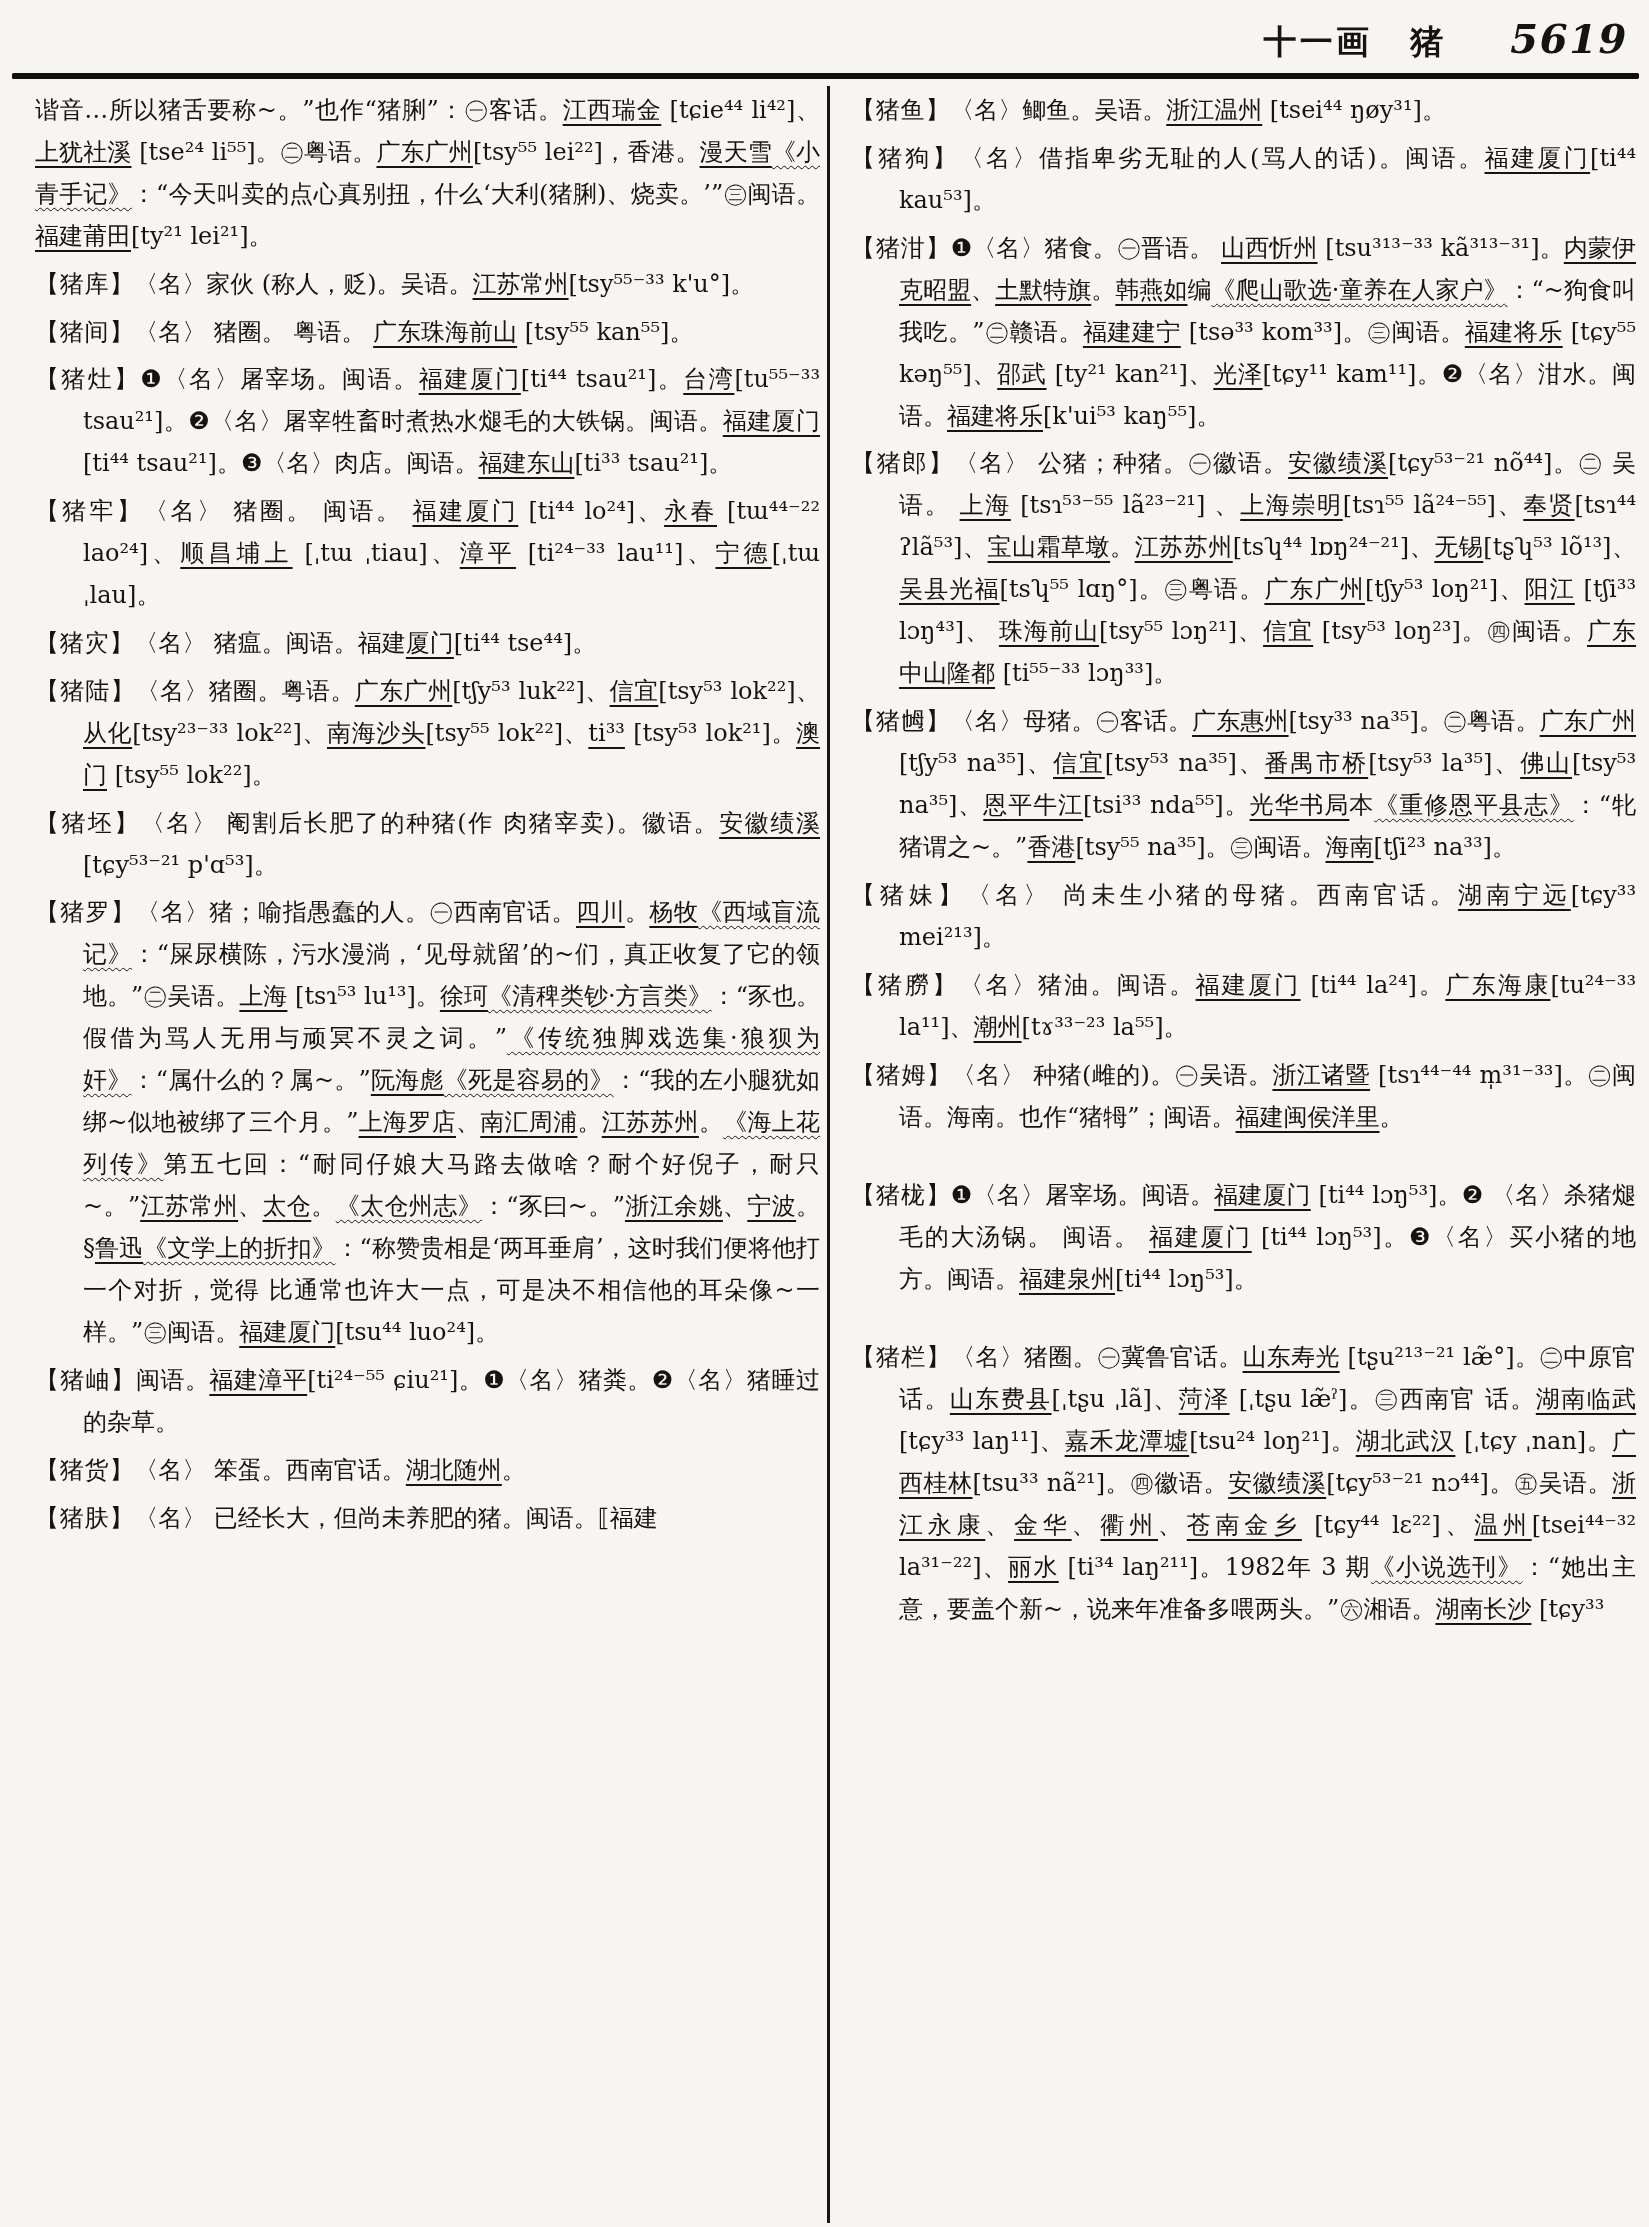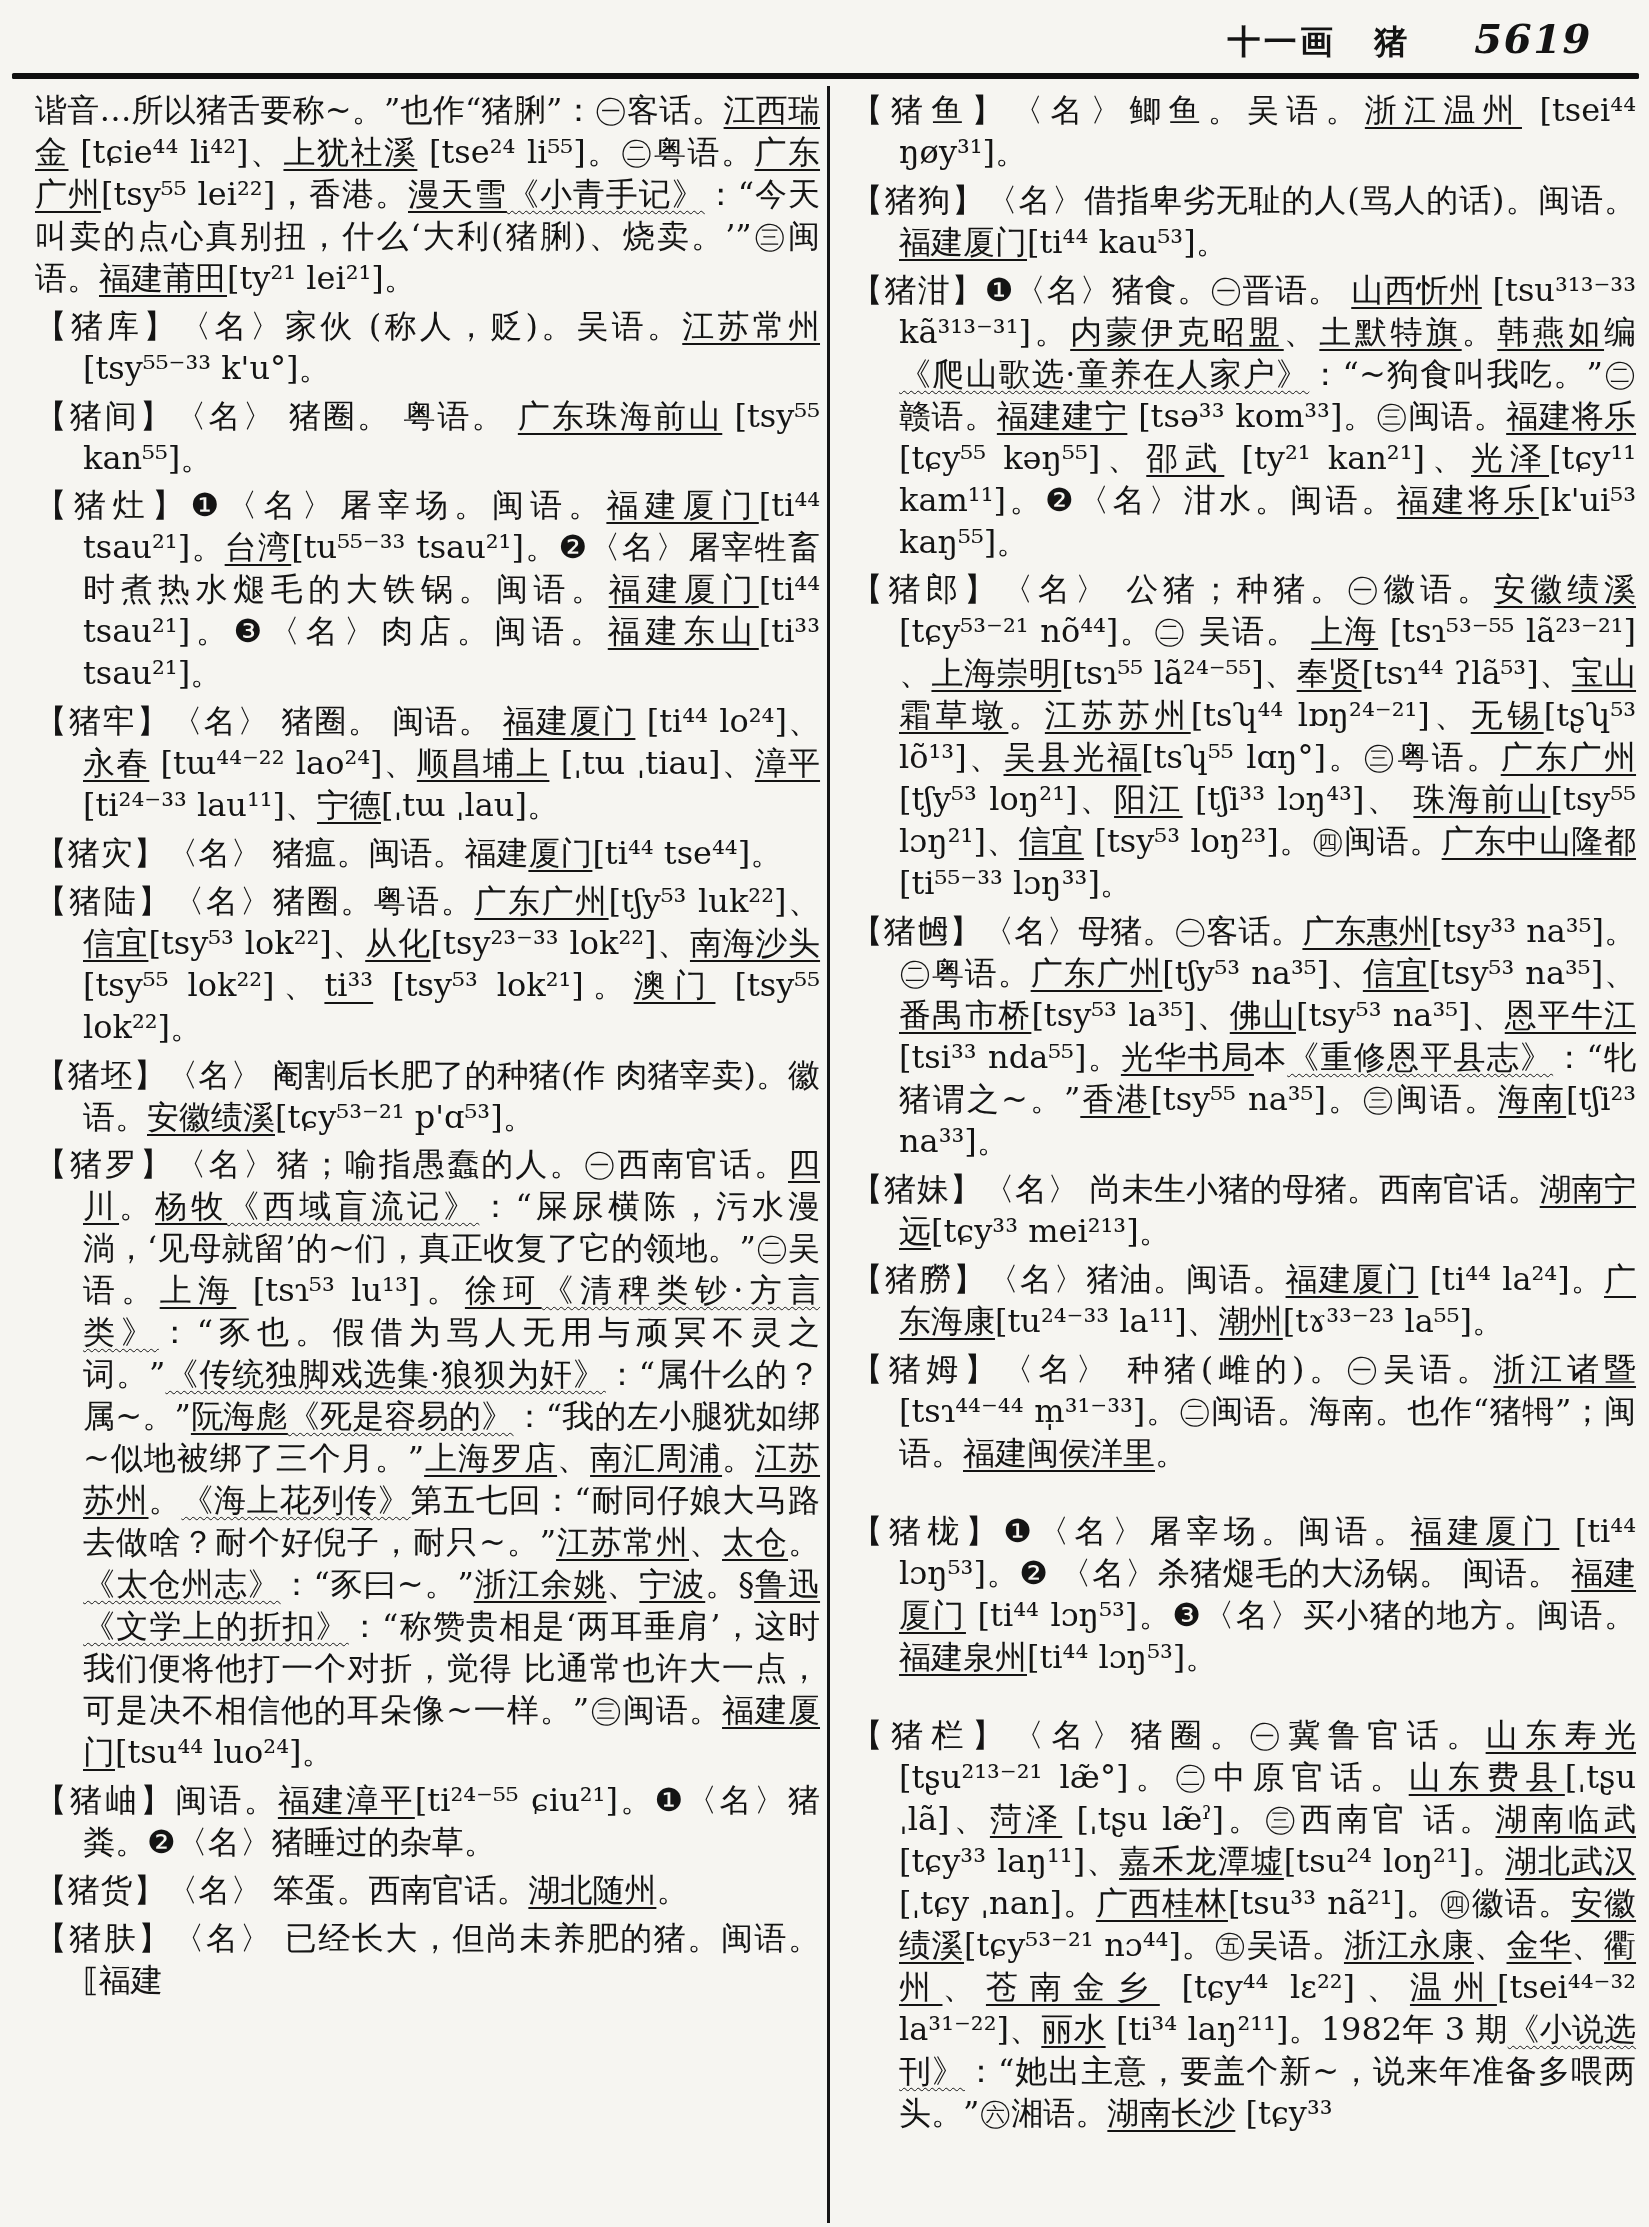--- a/index.html
+++ b/index.html
@@ -5,38 +5,38 @@
   html,body{margin:0;padding:0;}
   body{
     width:1650px;height:2227px;overflow:hidden;
     background:#f6f5f1;color:#141414;
     font-family:"DejaVu Serif","Liberation Serif",serif;
   }
   .page{position:relative;width:1650px;height:2227px;}
   .header{
     position:absolute;top:15px;left:0;width:1592px;
     text-align:right;font-size:33px;font-weight:bold;
-    letter-spacing:3.3px;white-space:nowrap;
+    letter-spacing:3.3px;white-space:nowrap;padding-left:36px;
   }
   .header .sec{margin-right:23px;}
   .header .hw-char{margin-right:49px;}
   .header .pageno{
     font-size:40px;font-style:italic;font-weight:bold;letter-spacing:1.6px;
   }
   .rule{
     position:absolute;top:73px;left:11.5px;width:1627px;height:5.8px;
     background:#101010;border-radius:1.6px;
   }
   .vdivider{
     position:absolute;top:86px;left:827px;width:2.5px;height:2137px;
     background:#161616;
   }
   .col{
     position:absolute;top:89px;width:785px;
-    font-size:32px;line-height:42px;text-align:justify;
+    font-size:24px;line-height:42px;text-align:justify;
   }
   .col-left{left:35px;}
   .col-right{left:851px;}
   .entry{margin:0 0 5.8px 0;padding-left:48px;text-indent:-48px;}
   .entry.cont{padding-left:0;text-indent:0;}
   .entry.ind{text-indent:0;}
   .entry.gap{margin-top:36px;}
   .hw{font-weight:normal;letter-spacing:0.8px;}
   .pl{ text-decoration:underline; text-decoration-thickness:1.6px; text-underline-offset:5.8px;}
   .bk{ text-decoration:underline wavy; text-decoration-thickness:0.8px; text-underline-offset:5px;}

